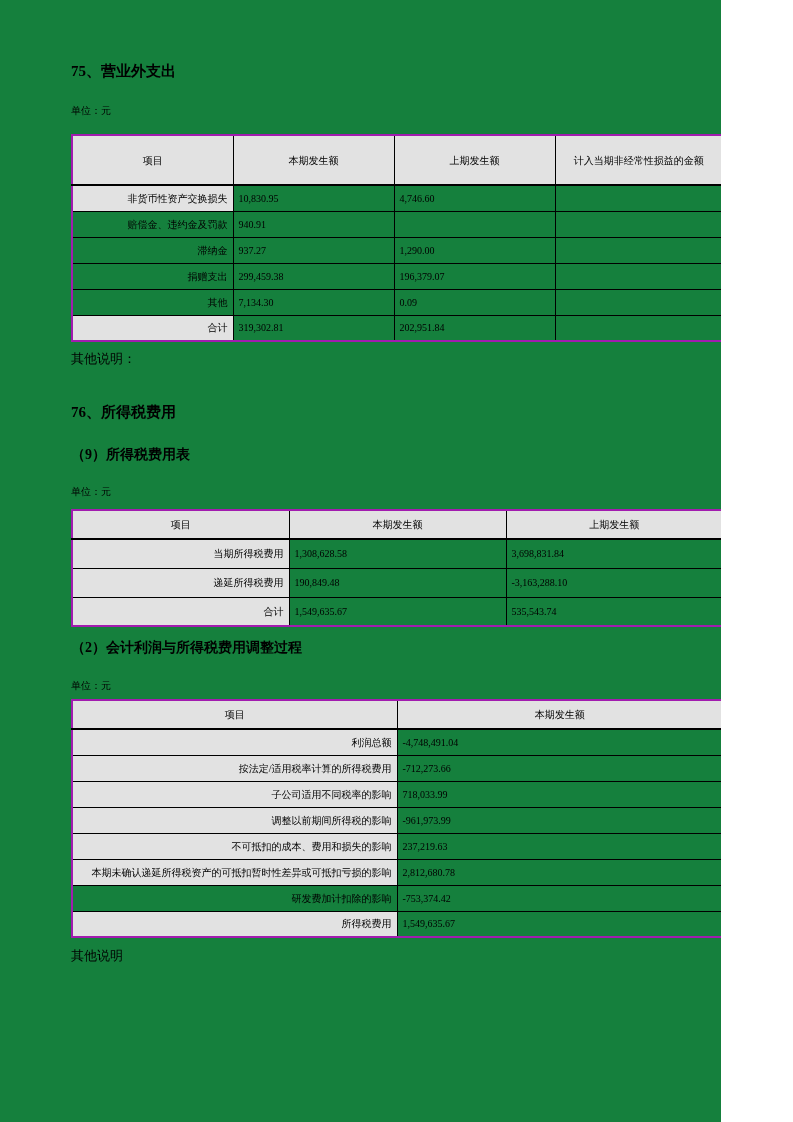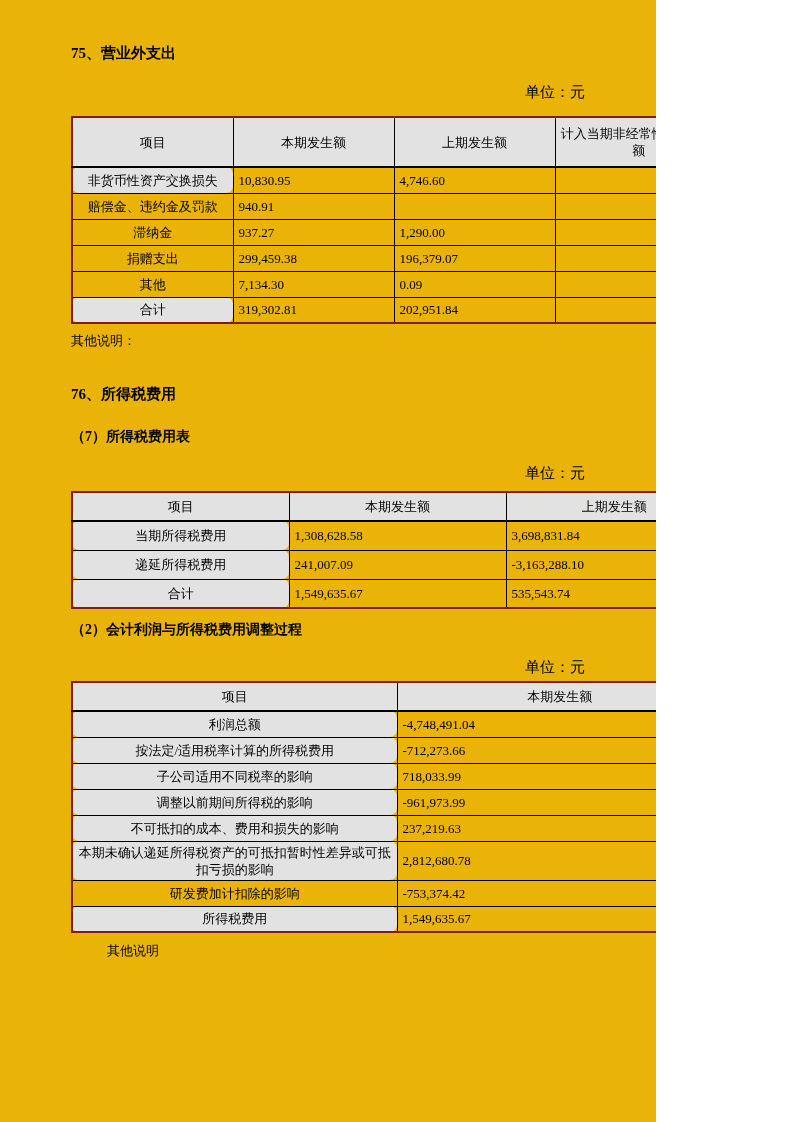--- a/index.html
+++ b/index.html
@@ -1,67 +1,67 @@
 <!DOCTYPE html>
 <html><head>
 <meta charset="utf-8">
 <style>
   * { margin: 0; padding: 0; box-sizing: border-box; }
   html, body { background: #ffffff; }
   body { width: 793px; }
   .page {
     position: relative;
-    width: 656px;
+    width: 721px;
     height: 1122px;
-    background: #eab308;
+    background: #15803d;
     font-family: "Liberation Serif", "DejaVu Serif", serif;
     color: #000000;
-    padding: 44px 71px 0 71px;
+    padding: 62px 71px 0 71px;
     overflow: hidden;
   }
   h2.sec-title {
     font-size: 15px;
     font-weight: bold;
     line-height: 19px;
   }
   h3.sub-title {
     font-size: 14px;
     font-weight: bold;
     line-height: 18px;
   }
   .unit-label {
-    font-size: 15px;
-    text-align: right;
+    font-size: 10px;
+    text-align: left;
     line-height: 17px;
   }
   .note {
     font-size: 13px;
     line-height: 17px;
   }
   table {
     width: 100%;
     border-collapse: collapse;
-    border: 2px solid #7f1d1d;
+    border: 2px solid #a21caf;
     table-layout: fixed;
-    font-size: 13px;
+    font-size: 10px;
   }
   th, td {
     border: 1px solid #000000;
     font-weight: normal;
     line-height: 17px;
     padding: 2px 5px;
     vertical-align: middle;
     overflow: hidden;
   }
   thead th {
     background: #e2e2e2;
     text-align: center;
     border-bottom: 2px solid #000000;
   }
-  td.item { text-align: center; border-radius: 7px; }
+  td.item { text-align: right; }
   td.num  { }
   td.shaded { background: #e2e2e2; }
   
   .t1 { margin-top: 15px; }
   .t1 thead tr { height: 50px; }
   .t1 tbody tr { height: 26px; }
   
   .t2 { margin-top: 9px; }
   .t2 thead tr { height: 29px; }
   .t2 tbody tr { height: 29px; }
@@ -70,21 +70,21 @@
   .t3 thead tr { height: 29px; }
   .t3 tbody tr { height: 26px; }
   
   .mt-unit1  { margin-top: 21px; }
   .mt-note1  { margin-top: 8px; }
   .mt-sec76  { margin-top: 36px; }
   .mt-sub1   { margin-top: 24px; }
   .mt-unit2  { margin-top: 19px; }
   .mt-sub2   { margin-top: 12px; }
   .mt-unit3  { margin-top: 20px; }
-  .mt-note2  { margin-top: 9px; margin-left: 36px; }
+  .mt-note2  { margin-top: 9px; }
 </style>
 </head>
 <body>
 
 <div class="page">
 
   <h2 class="sec-title">75、营业外支出</h2>
 
   <div class="unit-label mt-unit1">单位：元</div>
 
@@ -140,21 +140,21 @@
         <td class="num">202,951.84</td>
         <td class="num"></td>
       </tr>
     </tbody>
   </table>
 
   <div class="note mt-note1">其他说明：</div>
 
   <h2 class="sec-title mt-sec76">76、所得税费用</h2>
 
-  <h3 class="sub-title mt-sub1">（7）所得税费用表</h3>
+  <h3 class="sub-title mt-sub1">（9）所得税费用表</h3>
 
   <div class="unit-label mt-unit2">单位：元</div>
 
   <table class="t2">
     <colgroup>
       <col style="width:217px">
         <col style="width:217px">
         <col style="width:217px">
     </colgroup>
     <thead>
@@ -165,21 +165,21 @@
       </tr>
     </thead>
     <tbody>
       <tr>
         <td class="item shaded">当期所得税费用</td>
         <td class="num">1,308,628.58</td>
         <td class="num">3,698,831.84</td>
       </tr>
       <tr>
         <td class="item shaded">递延所得税费用</td>
-        <td class="num">241,007.09</td>
+        <td class="num">190,849.48</td>
         <td class="num">-3,163,288.10</td>
       </tr>
       <tr>
         <td class="item shaded">合计</td>
         <td class="num">1,549,635.67</td>
         <td class="num">535,543.74</td>
       </tr>
     </tbody>
   </table>
 

